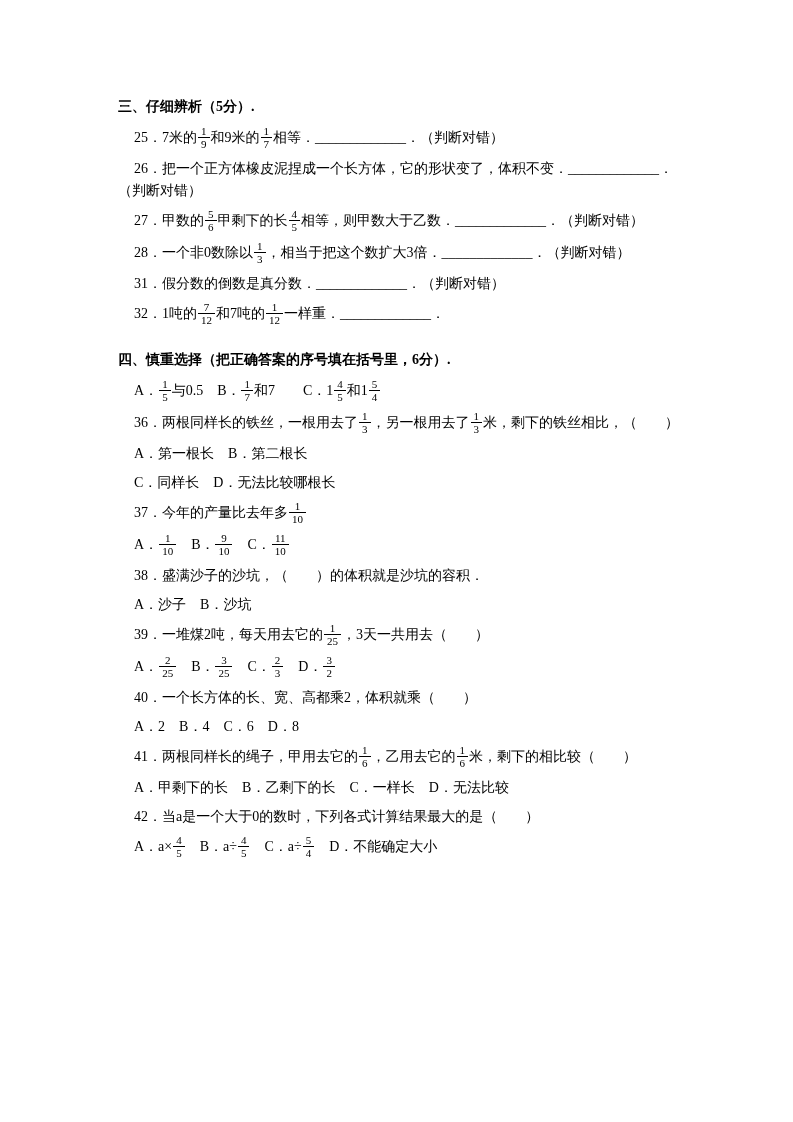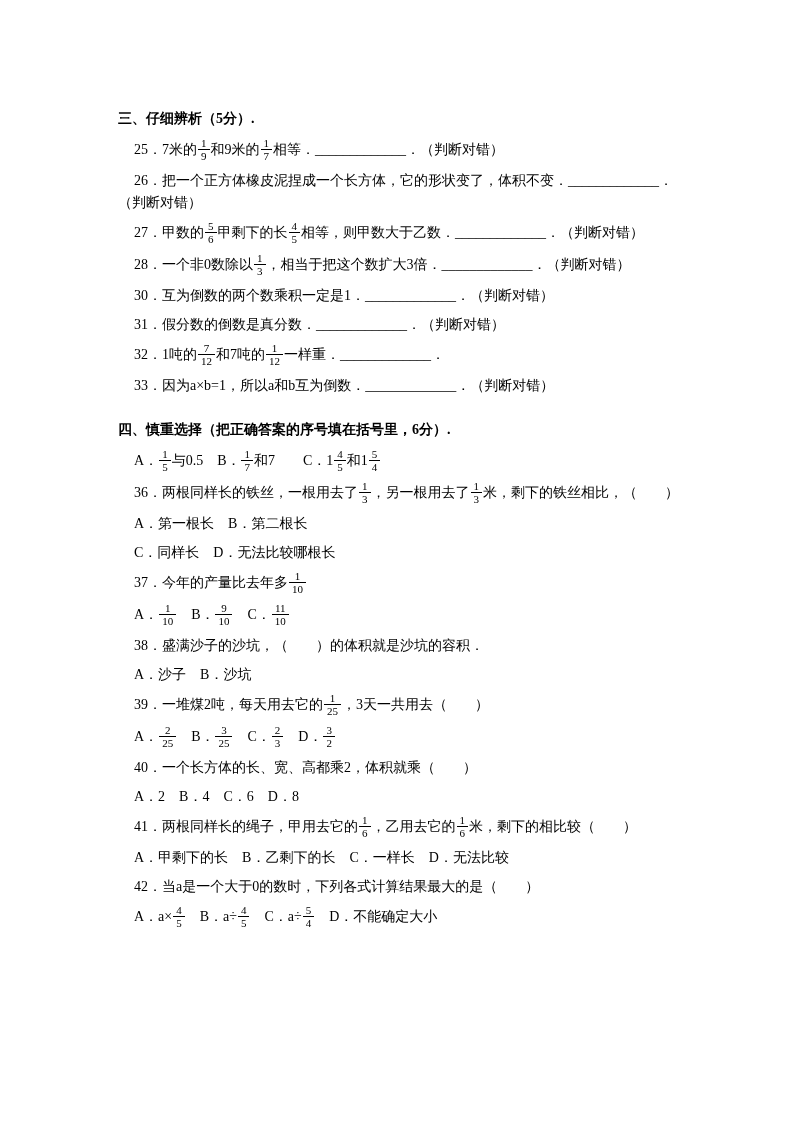--- a/index.html
+++ b/index.html
@@ -17,21 +17,21 @@
     .page {
       position: relative;
       width: 793px;
       height: 1122px;
       background: #ffffff;
       overflow: hidden;
     }
     .content {
       position: absolute;
       left: 118px;
-      top: 108px;
+      top: 96px;
       width: 562px;
     }
     .heading {
       font-weight: bold;
       line-height: 22px;
       margin: 0 0 8px 0;
     }
     .heading.gap {
       margin-top: 22px;
     }
@@ -68,24 +68,22 @@
 </head>
 <body>
 
 <div class="page">
   <div class="content">
       <div class="heading">三、仔细辨析（5分）.</div>
       <div class="line"><span>25．7米的</span><span class="frac"><span class="num">1</span><span class="den">9</span></span><span>和9米的</span><span class="frac"><span class="num">1</span><span class="den">7</span></span><span>相等．</span><span class="blank">_____________</span><span>．（判断对错）</span></div>
       <div class="line"><span>26．把一个正方体橡皮泥捏成一个长方体，它的形状变了，体积不变．</span><span class="blank">_____________</span><span>．（判断对错）</span></div>
       <div class="line"><span>27．甲数的</span><span class="frac"><span class="num">5</span><span class="den">6</span></span><span>甲剩下的长</span><span class="frac"><span class="num">4</span><span class="den">5</span></span><span>相等，则甲数大于乙数．</span><span class="blank">_____________</span><span>．（判断对错）</span></div>
       <div class="line"><span>28．一个非0数除以</span><span class="frac"><span class="num">1</span><span class="den">3</span></span><span>，相当于把这个数扩大3倍．</span><span class="blank">_____________</span><span>．（判断对错）</span></div>
-      <div class="line"><span>30．互为倒数的两个数乘积一定是1．</span><span class="blank">_____________</span><span>．（判断对错）</span></div>
       <div class="line"><span>31．假分数的倒数是真分数．</span><span class="blank">_____________</span><span>．（判断对错）</span></div>
       <div class="line"><span>32．1吨的</span><span class="frac"><span class="num">7</span><span class="den">12</span></span><span>和7吨的</span><span class="frac"><span class="num">1</span><span class="den">12</span></span><span>一样重．</span><span class="blank">_____________</span><span>．</span></div>
-      <div class="line"><span>33．因为a×b=1，所以a和b互为倒数．</span><span class="blank">_____________</span><span>．（判断对错）</span></div>
       <div class="heading gap">四、慎重选择（把正确答案的序号填在括号里，6分）.</div>
       <div class="line"><span>A．</span><span class="frac"><span class="num">1</span><span class="den">5</span></span><span>与0.5　B．</span><span class="frac"><span class="num">1</span><span class="den">7</span></span><span>和7　　C．1</span><span class="frac"><span class="num">4</span><span class="den">5</span></span><span>和1</span><span class="frac"><span class="num">5</span><span class="den">4</span></span></div>
       <div class="line"><span>36．两根同样长的铁丝，一根用去了</span><span class="frac"><span class="num">1</span><span class="den">3</span></span><span>，另一根用去了</span><span class="frac"><span class="num">1</span><span class="den">3</span></span><span>米，剩下的铁丝相比，（　　）</span></div>
       <div class="line"><span>A．第一根长　B．第二根长</span></div>
       <div class="line"><span>C．同样长　D．无法比较哪根长</span></div>
       <div class="line"><span>37．今年的产量比去年多</span><span class="frac"><span class="num">1</span><span class="den">10</span></span></div>
       <div class="line"><span>A．</span><span class="frac"><span class="num">1</span><span class="den">10</span></span><span>　B．</span><span class="frac"><span class="num">9</span><span class="den">10</span></span><span>　C．</span><span class="frac"><span class="num">11</span><span class="den">10</span></span></div>
       <div class="line"><span>38．盛满沙子的沙坑，（　　）的体积就是沙坑的容积．</span></div>
       <div class="line"><span>A．沙子　B．沙坑</span></div>
       <div class="line"><span>39．一堆煤2吨，每天用去它的</span><span class="frac"><span class="num">1</span><span class="den">25</span></span><span>，3天一共用去（　　）</span></div>

